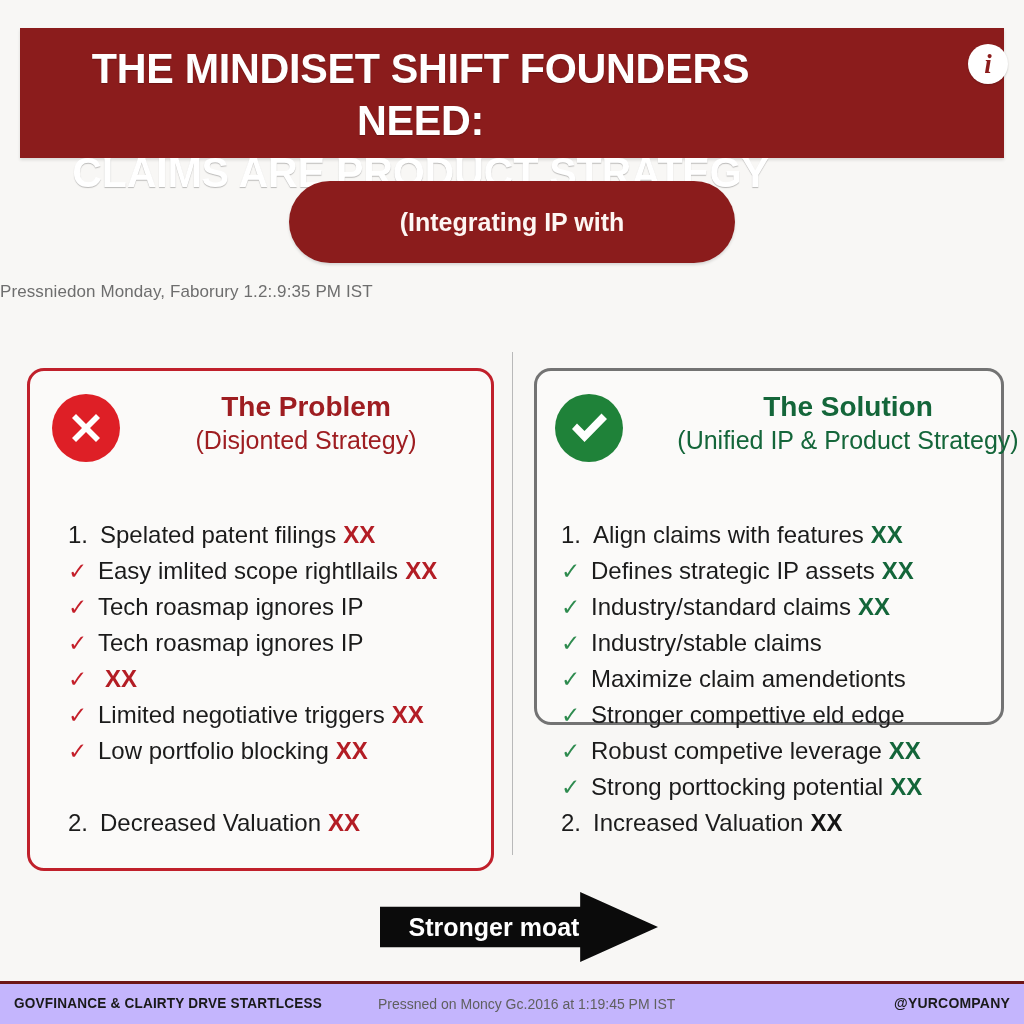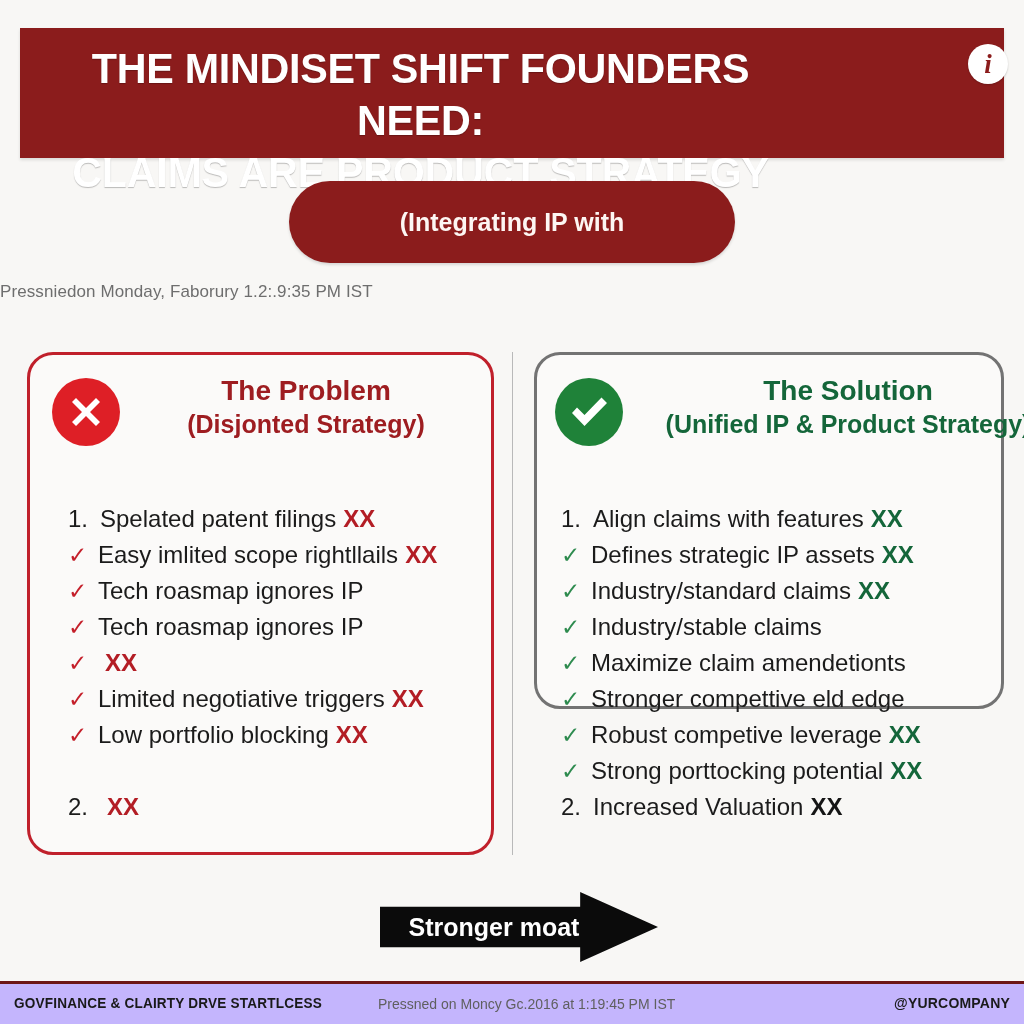--- a/index.html
+++ b/index.html
@@ -104,23 +104,23 @@
   
   .cards {
     position: absolute;
     left: 0;
     top: 352px;
     width: 1024px;
     height: 505px;
   }
   .card {
     position: absolute;
-    top: 0;
+    top: 16px;
     background: #fbfaf9;
-    border-radius: 26px;
+    border-radius: 17px;
     box-sizing: border-box;
   }
   .card-problem {
     left: 27px;
     width: 467px;
     height: 503px;
     border: 3px solid #c0202b;
   }
   .card-solution {
     left: 534px;
@@ -162,21 +162,21 @@
   }
   .card-problem .head-text { left: 96px; width: 360px; text-align: center; }
   .card-solution .head-text { left: 96px; width: 430px; text-align: center; }
 
   .head-title {
     font-weight: bold;
     font-size: 28px;
     line-height: 35px;
   }
   .head-sub {
-    font-weight: bold;
+    font-weight: normal;
     font-size: 25px;
     line-height: 32px;
   }
   .card-problem .head-title, .card-problem .head-sub { color: #9e1d21; }
   .card-solution .head-title, .card-solution .head-sub { color: #14663a; }
 
   
   .card-list {
     position: absolute;
     top: 146px;
@@ -351,20 +351,21 @@
           <span class="li-text">Limited negotiative triggers</span>
           <span class="li-xx xx-red">XX</span>
         </div>
         <div class="list-item">
           <span class="li-marker check-red">✓</span>
           <span class="li-text">Low portfolio blocking</span>
           <span class="li-xx xx-red">XX</span>
         </div>
         <div class="list-item gap-above">
           <span class="li-marker num">2.</span>
+          <span class="li-text">Decreased Valuation</span>
           <span class="li-xx xx-red">XX</span>
         </div>
       </div>
   </div>
 
   <div class="card card-solution">
     <div class="card-head">
       <div class="badge-icon">
         <svg width="68" height="68" viewBox="0 0 68 68" aria-hidden="true">
           <path d="M17 35 L22 29.5 L29.5 37 L46.5 19.5 L52 25 L29.5 48 Z" fill="#ffffff"></path>

